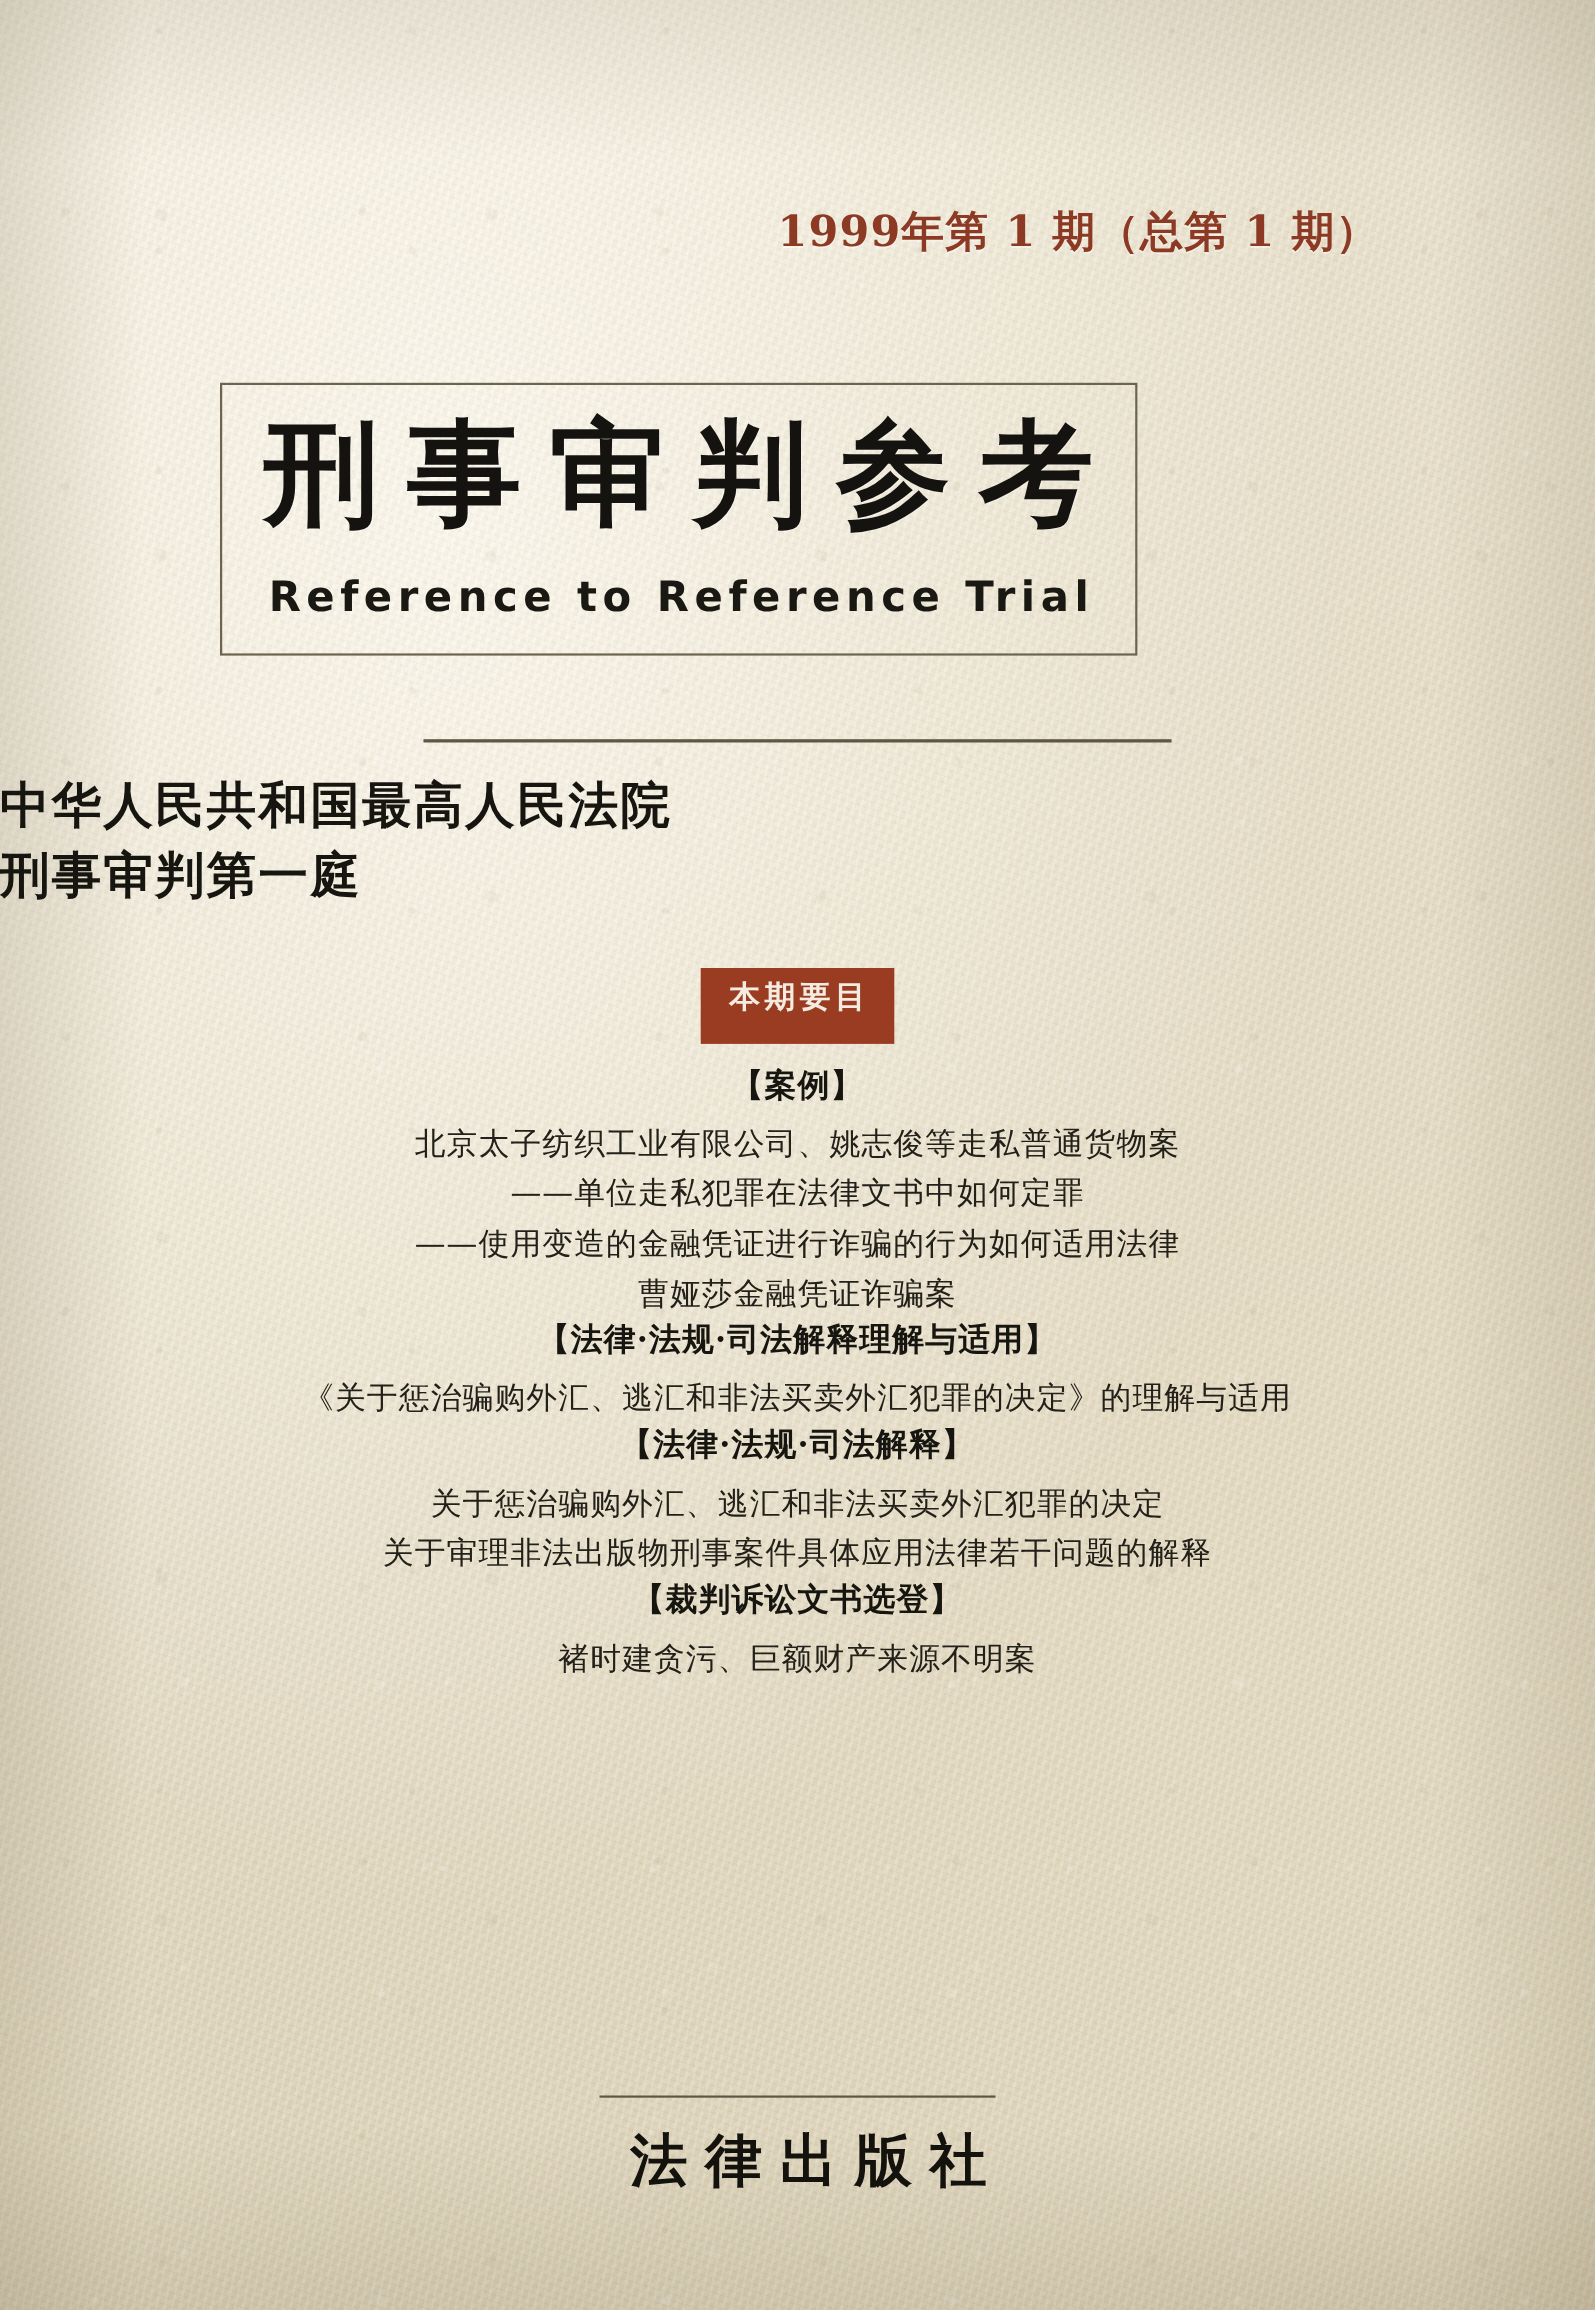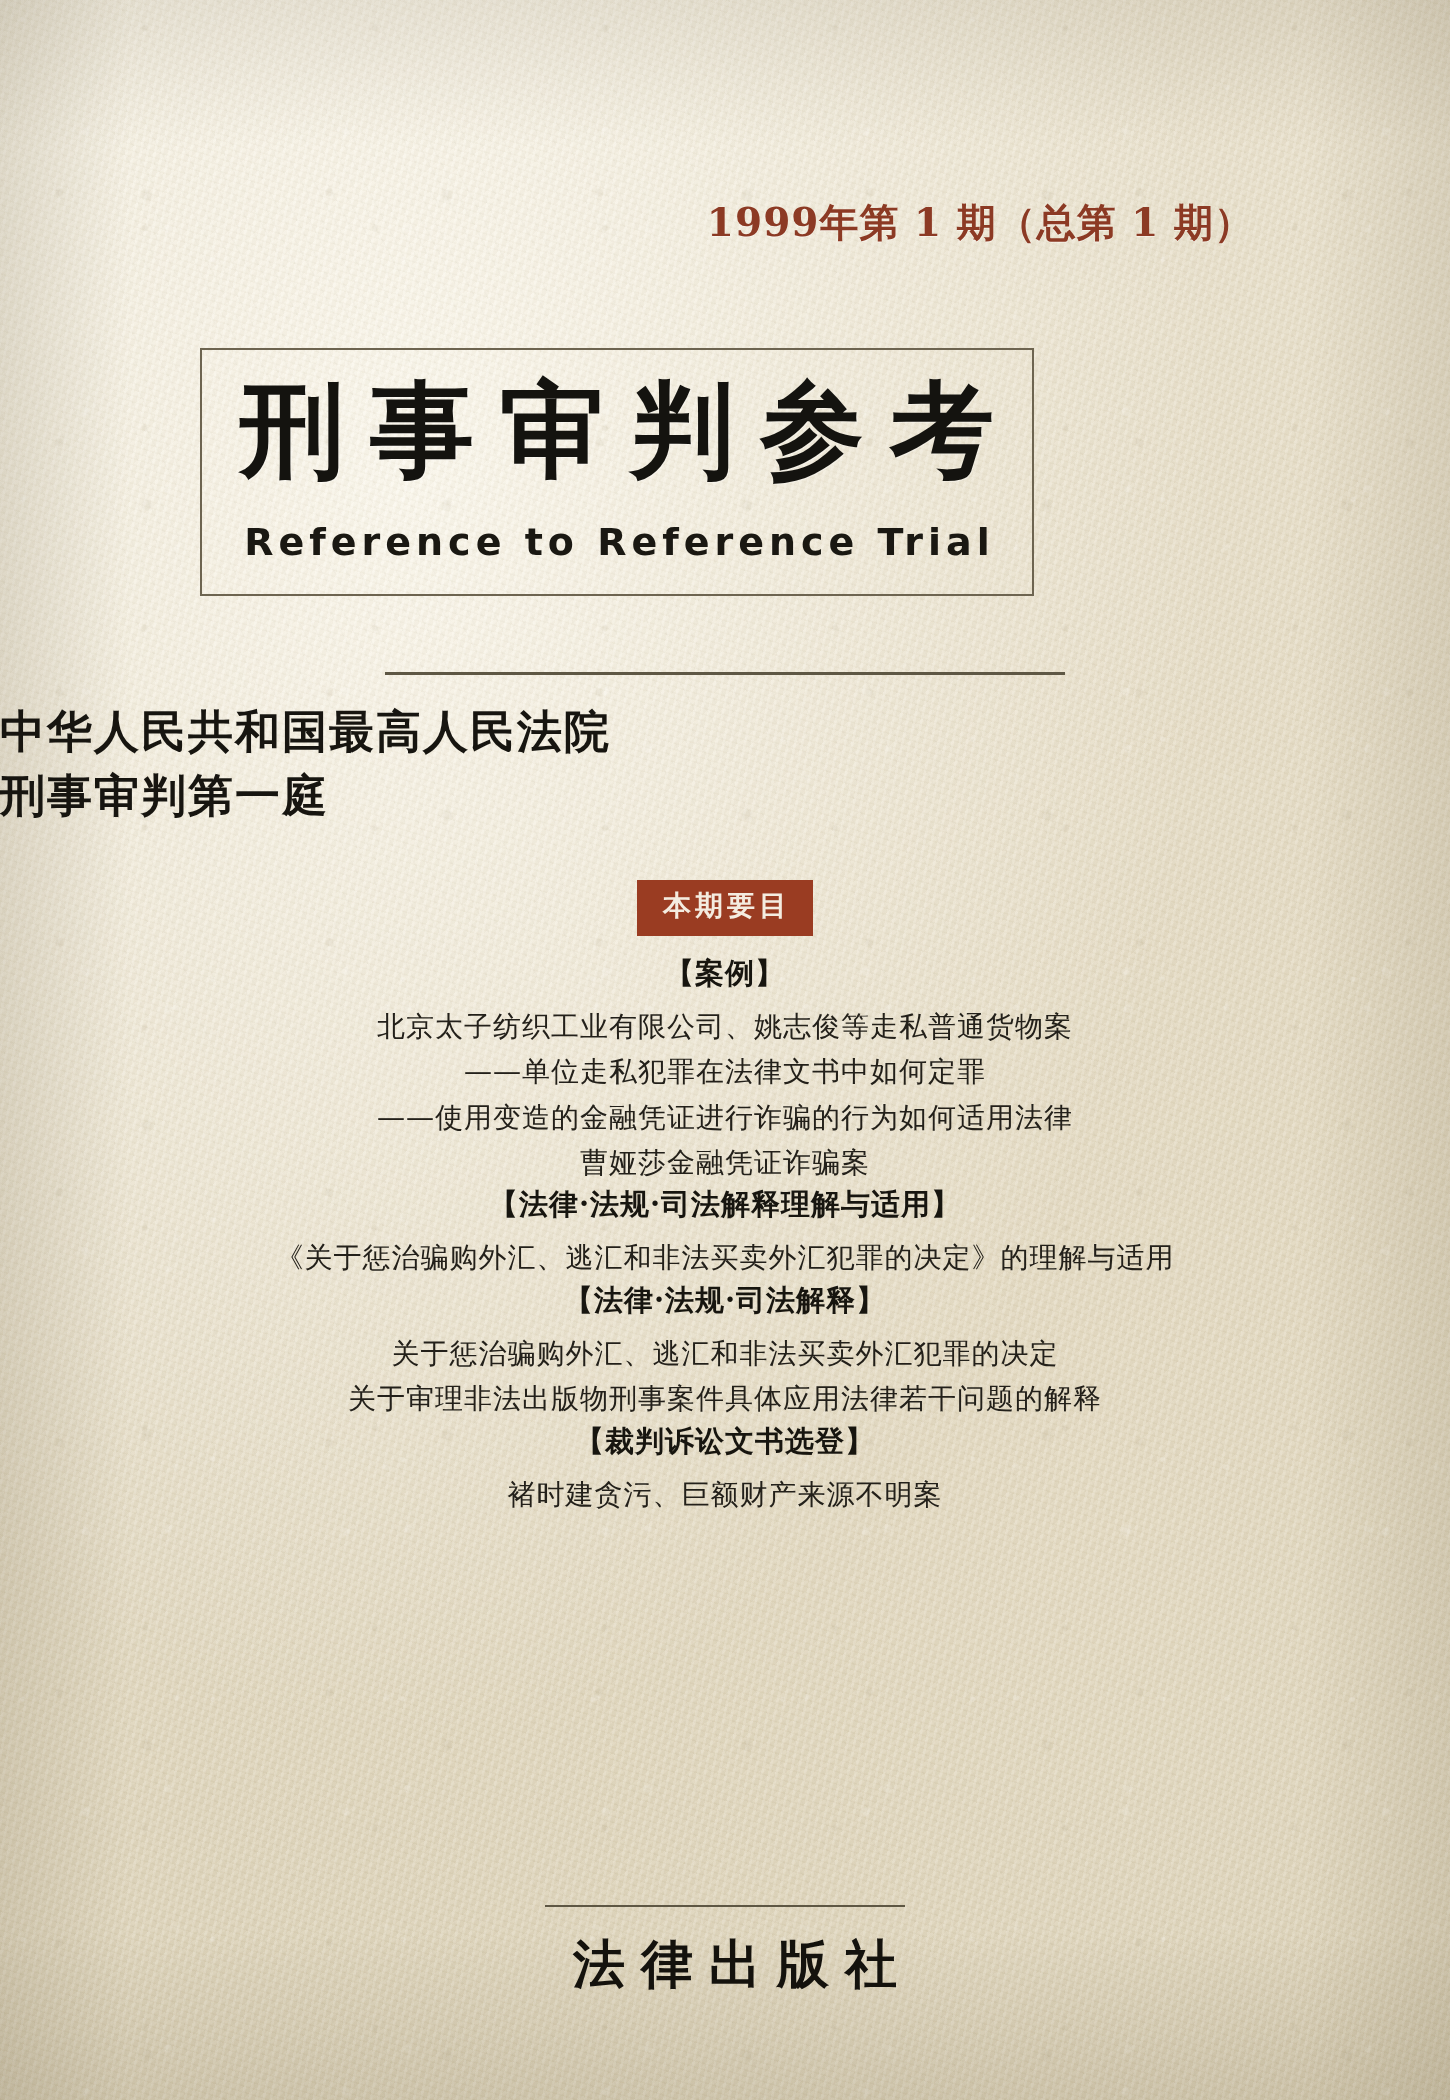--- a/index.html
+++ b/index.html
@@ -61,21 +61,21 @@
   .content {
     position: relative;
     z-index: 3;
     width: 100%;
     height: 100%;
   }
 
   
   .issue-line {
     position: absolute;
-    top: 196px;
+    top: 184px;
     right: 196px;
     font-family: "DejaVu Serif", "Liberation Serif", serif;
     font-weight: bold;
     font-size: 39px;
     letter-spacing: 1px;
     color: #8c3a24;
     text-shadow: 0 1px 0 rgba(255,255,255,0.45);
     white-space: nowrap;
   }
 
@@ -151,21 +151,21 @@
   }
   .toc-banner {
     display: inline-block;
     background: #9a3c22;
     color: #f4ece0;
     font-family: "DejaVu Serif", "Liberation Serif", serif;
     font-weight: bold;
     font-size: 28px;
     letter-spacing: 4px;
     text-indent: 4px;
-    padding: 7px 22px 11px 22px;
+    padding: 7px 22px 24px 22px;
     margin-bottom: 18px;
   }
   .toc-section {
     font-family: "DejaVu Serif", "Liberation Serif", serif;
     font-weight: bold;
     font-size: 29px;
     letter-spacing: 1px;
     color: #17150f;
     margin-bottom: 10px;
   }

